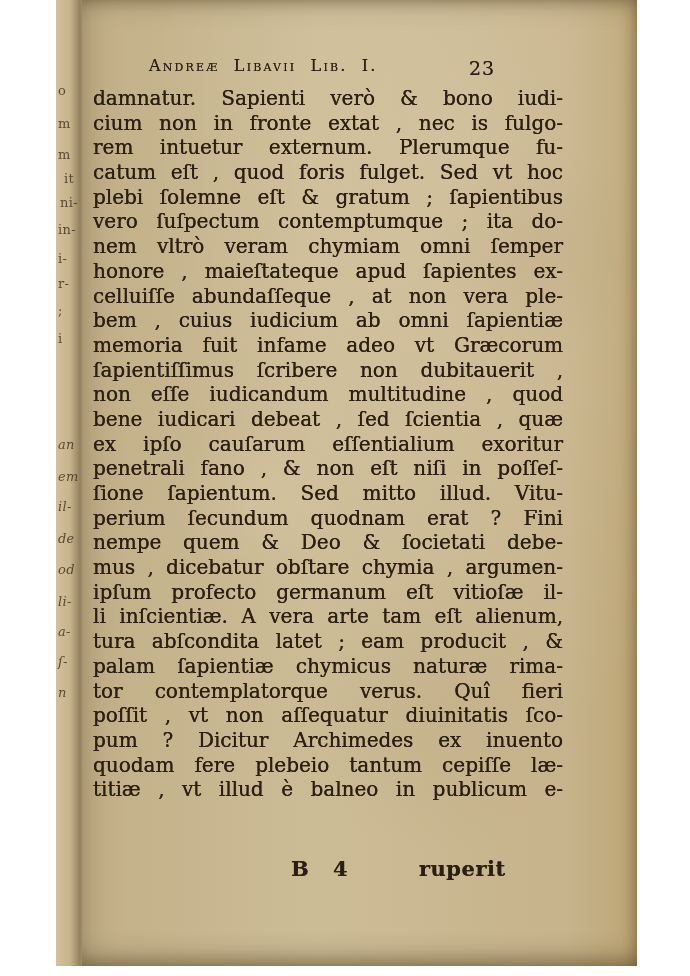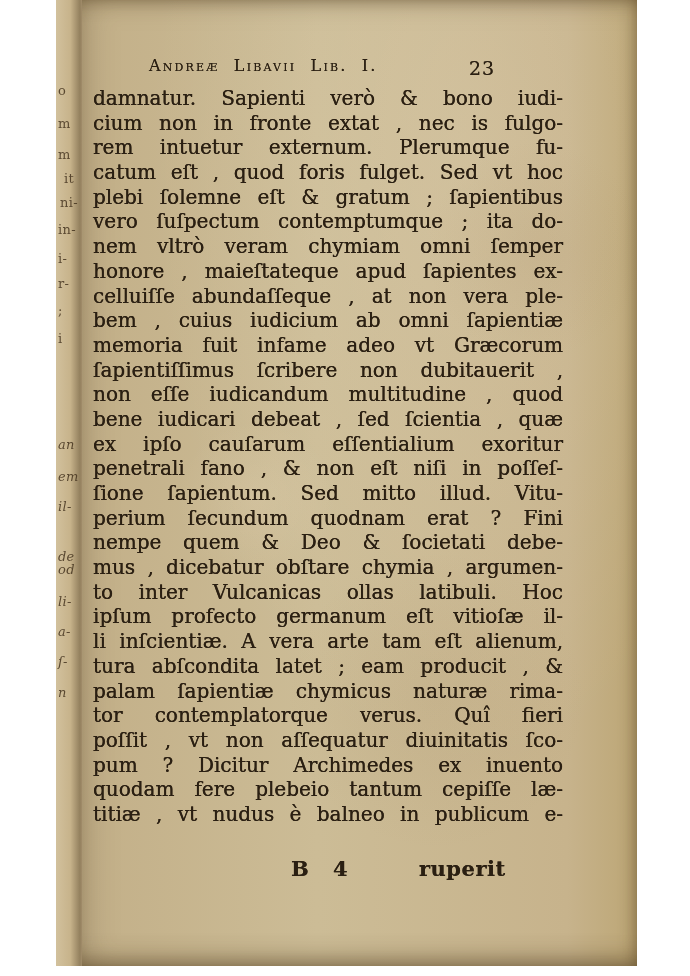--- a/index.html
+++ b/index.html
@@ -77,21 +77,21 @@
       <span class="frag" style="top: 172px; text-align: center;">it</span>
       <span class="frag" style="top: 196px; text-align: center;">ni-</span>
       <span class="frag" style="top: 223px;">in-</span>
       <span class="frag" style="top: 252px;">i-</span>
       <span class="frag" style="top: 277px;">r-</span>
       <span class="frag" style="top: 304px;">;</span>
       <span class="frag" style="top: 332px;">i</span>
       <span class="frag" style="top: 438px; font-style: italic;">an</span>
       <span class="frag" style="top: 470px; font-style: italic;">em</span>
       <span class="frag" style="top: 500px; font-style: italic;">il-</span>
-      <span class="frag" style="top: 550px; font-style: italic;">de</span>
+      <span class="frag" style="top: 532px; font-style: italic;">de</span>
       <span class="frag" style="top: 563px; font-style: italic;">od</span>
       <span class="frag" style="top: 595px; font-style: italic;">li-</span>
       <span class="frag" style="top: 625px; font-style: italic;">a-</span>
       <span class="frag" style="top: 655px; font-style: italic;">ſ-</span>
       <span class="frag" style="top: 686px; font-style: italic;">n</span>
     </div>
   <div class="content">
     <div class="header">
       <span class="title">Andreæ Libavii Lib. I.</span>
       <span class="folio">23</span>
@@ -110,30 +110,29 @@
         <div class="line">memoria fuit infame adeo vt Græcorum</div>
         <div class="line">ſapientiſſimus ſcribere non dubitauerit ,</div>
         <div class="line">non eſſe iudicandum multitudine , quod</div>
         <div class="line">bene iudicari debeat , ſed ſcientia , quæ</div>
         <div class="line">ex ipſo cauſarum eſſentialium exoritur</div>
         <div class="line">penetrali fano , &amp; non eſt niſi in poſſeſ-</div>
         <div class="line">ſione ſapientum. Sed mitto illud. Vitu-</div>
         <div class="line">perium ſecundum quodnam erat ? Fini</div>
         <div class="line">nempe quem &amp; Deo &amp; ſocietati debe-</div>
         <div class="line">mus , dicebatur obſtare chymia , argumen-</div>
-        <div class="line">to inter Vulcanicas ollas latibuli. Hoc</div>
         <div class="line">ipſum profecto germanum eſt vitioſæ il-</div>
         <div class="line">li inſcientiæ. A vera arte tam eſt alienum,</div>
         <div class="line">tura abſcondita latet ; eam producit , &amp;</div>
         <div class="line">palam ſapientiæ chymicus naturæ rima-</div>
         <div class="line">tor contemplatorque verus. Quî fieri</div>
         <div class="line">poſſit , vt non aſſequatur diuinitatis ſco-</div>
         <div class="line">pum ? Dicitur Archimedes ex inuento</div>
         <div class="line">quodam fere plebeio tantum cepiſſe læ-</div>
-        <div class="line">titiæ , vt nudus è balneo in publicum e-</div>
+        <div class="line">titiæ , vt illud è balneo in publicum e-</div>
       </div>
     <div class="catchline">
       <span class="sig-letter">B</span>
       <span class="sig-number">4</span>
       <span class="catchword">ruperit</span>
     </div>
   </div>
 </div>
 
 </body></html>

